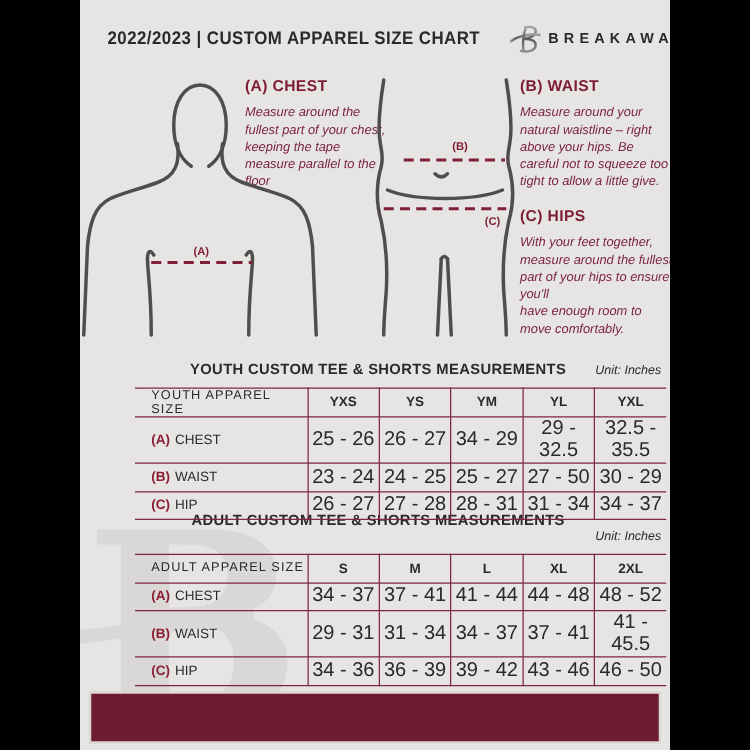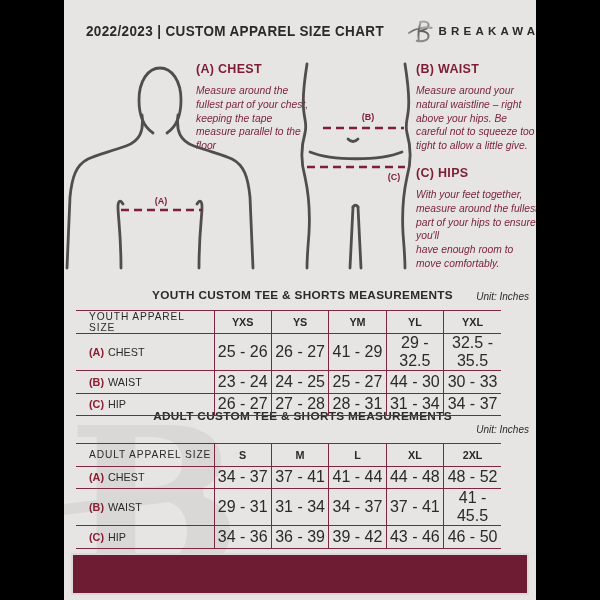--- a/index.html
+++ b/index.html
@@ -25,21 +25,21 @@
   .instr{display:flex;flex-direction:column;gap:8px;}
   .instr-title{font-weight:bold;font-size:12.5px;color:#7e1c33;letter-spacing:.3px;}
   .instr-text{font-style:italic;font-size:10.3px;line-height:1.34;color:#7c2342;white-space:pre-line;}
 
   
   .sec-title{left:26px;width:425px;text-align:center;font-weight:bold;font-size:11.8px;
              color:#2b2a29;letter-spacing:.3px;}
   .unit{left:40px;width:425px;text-align:right;font-style:italic;font-size:10px;color:#2b2a29;}
 
   
-  table.size-table{border-collapse:collapse;position:absolute;left:12px;width:425px;
+  table.size-table{border-collapse:collapse;position:absolute;left:44px;width:425px;
                    table-layout:fixed;z-index:2;}
   .size-table col.c0{width:138px;}
   .size-table th,.size-table td{
     border-top:1.6px solid #7d2742;border-bottom:1.6px solid #7d2742;
     border-left:1px solid #7d2742;border-right:1px solid #7d2742;
     height:21.5px;font-size:16px;color:#2b2a29;text-align:center;padding:0;
     background:transparent;font-weight:normal;
   }
   .size-table tr > *:first-child{border-left:none;}
   .size-table tr > *:last-child{border-right:none;}
@@ -155,31 +155,31 @@
       <th class="sz">YXS</th>
       <th class="sz">YS</th>
       <th class="sz">YM</th>
       <th class="sz">YL</th>
       <th class="sz">YXL</th>
     </tr>
     <tr>
       <td class="rowlab"><span class="pfx">(A)</span><span>CHEST</span></td>
       <td>25 - 26</td>
       <td>26 - 27</td>
-      <td>41 - 29</td>
+      <td>34 - 29</td>
       <td>29 - 32.5</td>
       <td>32.5 - 35.5</td>
     </tr>
     <tr>
       <td class="rowlab"><span class="pfx">(B)</span><span>WAIST</span></td>
       <td>23 - 24</td>
       <td>24 - 25</td>
       <td>25 - 27</td>
-      <td>44 - 30</td>
-      <td>30 - 33</td>
+      <td>27 - 50</td>
+      <td>30 - 29</td>
     </tr>
     <tr>
       <td class="rowlab"><span class="pfx">(C)</span><span>HIP</span></td>
       <td>26 - 27</td>
       <td>27 - 28</td>
       <td>28 - 31</td>
       <td>31 - 34</td>
       <td>34 - 37</td>
     </tr>
   </tbody>

